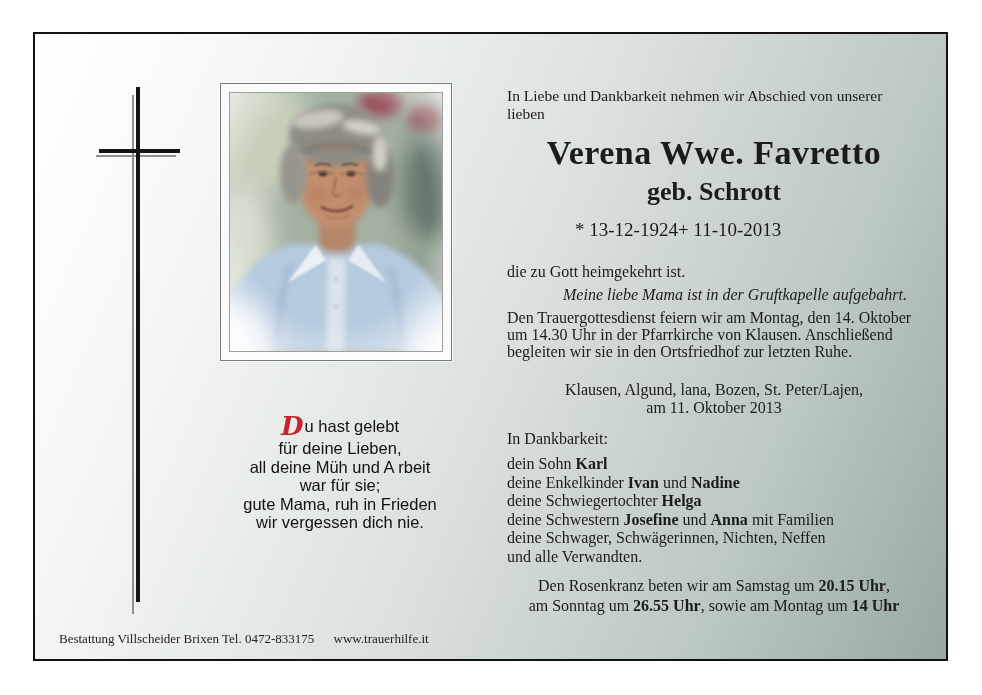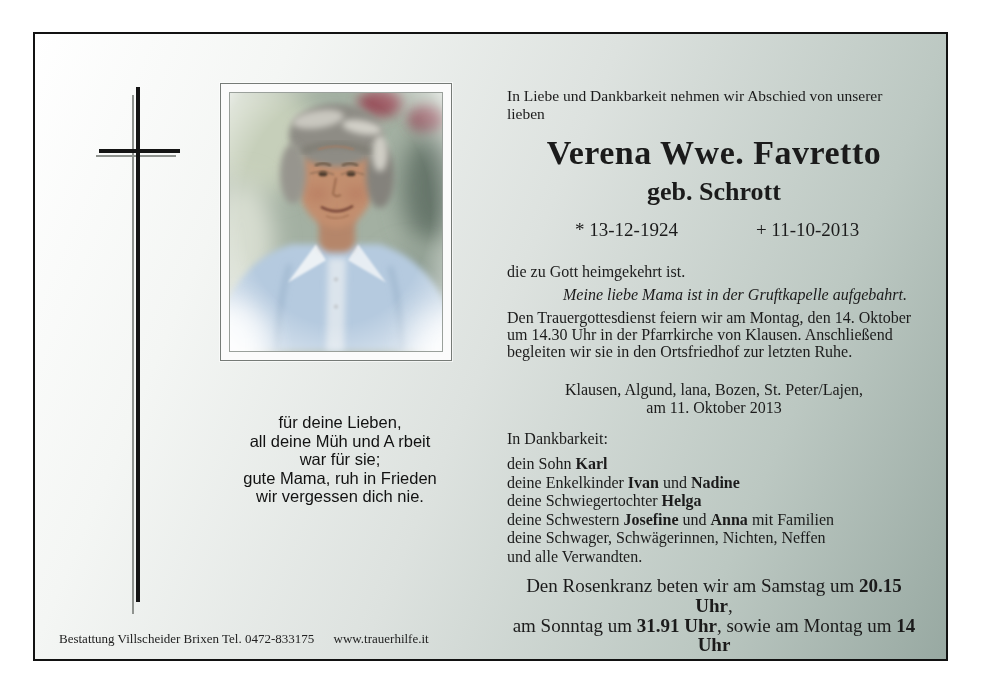--- a/index.html
+++ b/index.html
@@ -36,29 +36,29 @@
     font-family:"DejaVu Serif", serif;font-style:italic;font-weight:bold;
     font-size:26px;line-height:1;color:#c22730;margin-right:1px;vertical-align:-3px;
   }
   
   .col{position:absolute;left:472px;top:0;width:414px;}
   .col .blk{position:absolute;left:0;width:100%;}
   .intro{top:53px;font-size:15.5px;}
   .name{top:100px;text-align:center;font-size:34px;font-weight:bold;letter-spacing:.5px;}
   .maiden{top:143px;text-align:center;font-size:26px;font-weight:bold;}
   .dates{top:185px;font-size:19px;display:flex;padding-left:68px;box-sizing:border-box;}
-  .dates .death{margin-left:78px;}
+  .dates .death{}
   .homecoming{top:229px;font-size:16px;}
   .laidout{top:252px;font-size:16px;font-style:italic;padding-left:56px;box-sizing:border-box;}
   .service{top:276px;font-size:16px;line-height:16.8px;}
   .places{top:347px;font-size:16px;line-height:17.5px;text-align:center;}
   .gratitude{top:396px;font-size:16px;}
   .relatives{top:421px;font-size:16px;line-height:18.5px;}
   .relatives b{font-weight:bold;}
-  .rosary{top:542px;text-align:center;font-size:19px;line-height:19.8px;}
+  .rosary{top:542px;text-align:center;font-size:16px;line-height:19.8px;}
   .rosary b{font-weight:bold;}
   
   .footer{position:absolute;left:24px;top:597px;font-size:13px;color:#222;}
   .footer .site{margin-left:16px;}
 </style>
 </head>
 <body>
 
 <div class="card">
 
@@ -133,20 +133,21 @@
         <path d="M 88 56 Q 106 50 124 56" stroke="#ad7a5d" stroke-width="1.2" fill="none" filter="url(#b1)"></path>
 
         <rect x="0" y="0" width="212" height="256" fill="url(#vig)"></rect>
         <ellipse cx="0" cy="250" rx="40" ry="45" fill="#ffffff" opacity=".8" filter="url(#b12)"></ellipse>
         <ellipse cx="212" cy="252" rx="35" ry="40" fill="#ffffff" opacity=".6" filter="url(#b12)"></ellipse>
       </svg>
     </div>
   </div>
 
   <div class="poem">
+    <div><span class="drop-d">D</span><span>u hast gelebt</span></div>
     <div>für deine Lieben,</div>
     <div>all deine Müh und A rbeit</div>
     <div>war für sie;</div>
     <div>gute Mama, ruh in Frieden</div>
     <div>wir vergessen dich nie.</div>
   </div>
 
   <div class="col">
     <div class="blk intro">In Liebe und Dankbarkeit nehmen wir Abschied von unserer lieben</div>
     <div class="blk name">Verena Wwe. Favretto</div>
@@ -170,21 +171,21 @@
     <div class="blk relatives">
       <div><span>dein Sohn </span><b>Karl</b><span></span><b></b><span></span></div>
       <div><span>deine Enkelkinder </span><b>Ivan</b><span> und </span><b>Nadine</b><span></span></div>
       <div><span>deine Schwiegertochter </span><b>Helga</b><span></span><b></b><span></span></div>
       <div><span>deine Schwestern </span><b>Josefine</b><span> und </span><b>Anna</b><span> mit Familien</span></div>
       <div><span>deine Schwager, Schwägerinnen, Nichten, Neffen</span></div>
       <div><span>und alle Verwandten.</span></div>
     </div>
     <div class="blk rosary">
       <div><span>Den Rosenkranz beten wir am Samstag um </span><b>20.15 Uhr</b><span>,</span></div>
-      <div><span>am Sonntag um </span><b>31.91 Uhr</b><span>, sowie am Montag um </span><b>14 Uhr</b></div>
+      <div><span>am Sonntag um </span><b>26.55 Uhr</b><span>, sowie am Montag um </span><b>14 Uhr</b></div>
     </div>
   </div>
 
   <div class="footer">
     <span>Bestattung Villscheider Brixen Tel. 0472-833175</span>
     <span class="site">www.trauerhilfe.it</span>
   </div>
 
 </div>
 

